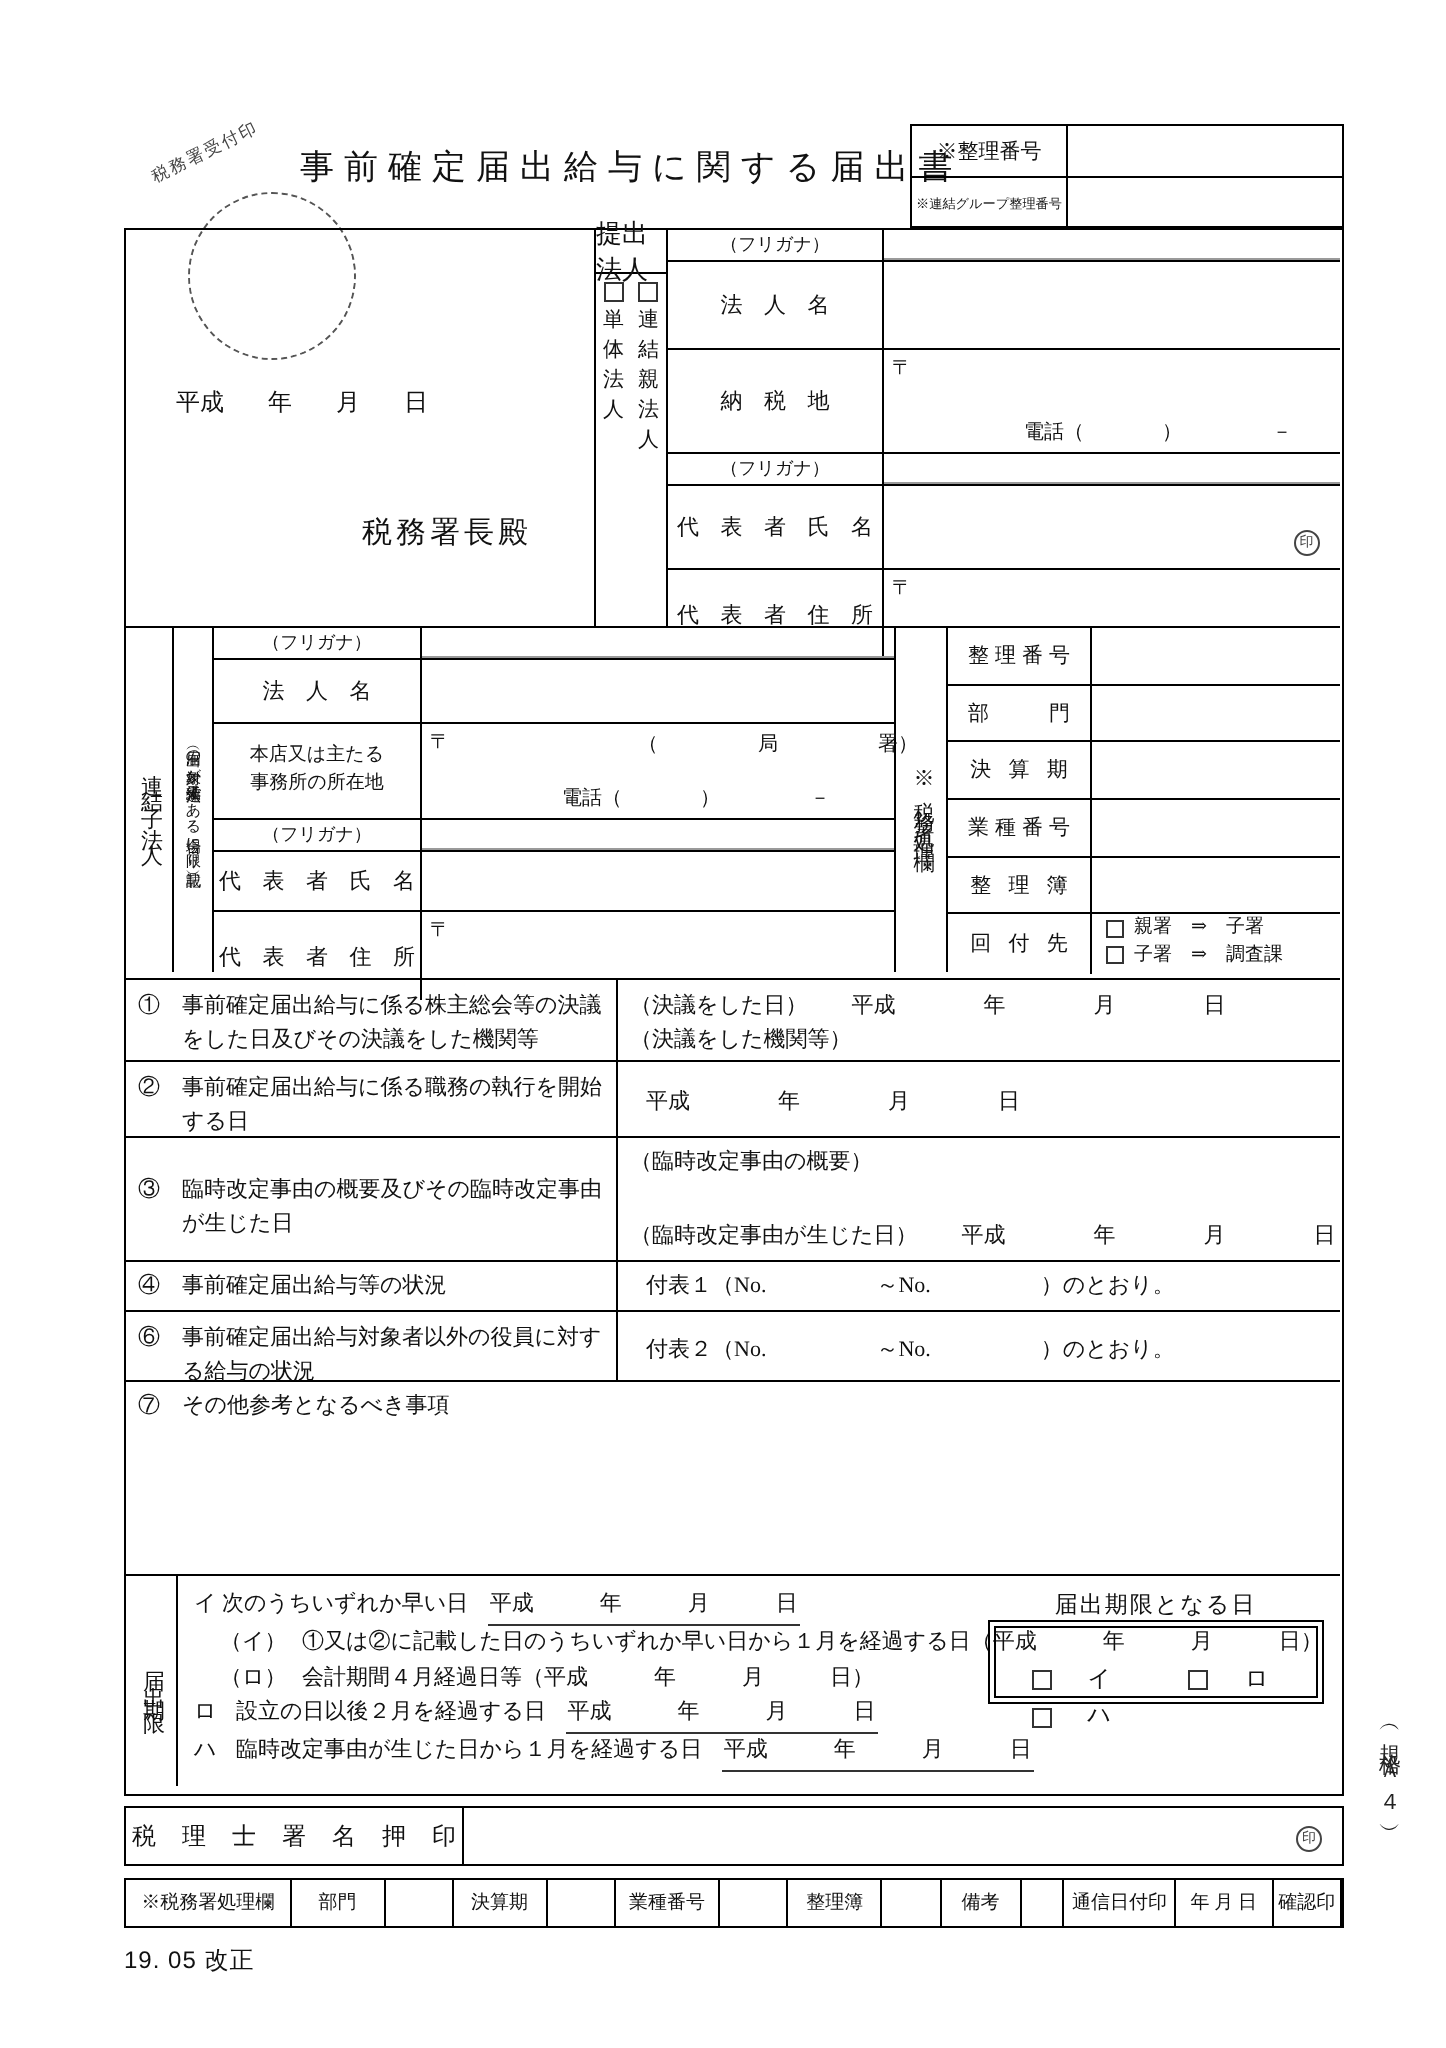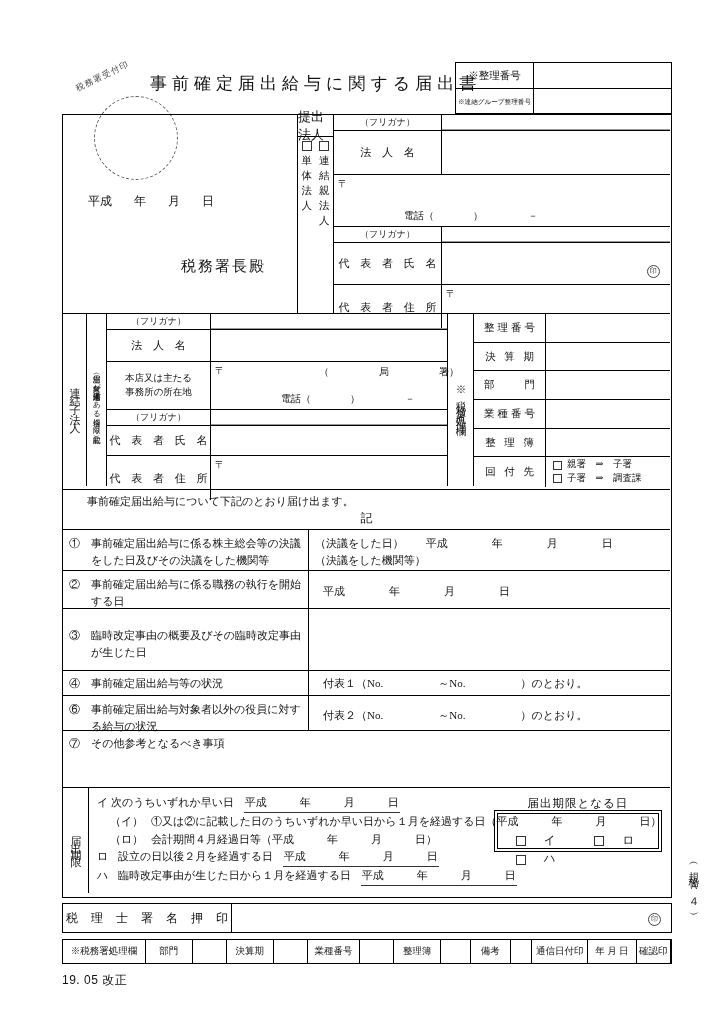--- a/index.html
+++ b/index.html
@@ -237,20 +237,21 @@
       <div class="fields">
         <div class="furi">
           <div class="fl">（フリガナ）</div>
           <div class="fv"></div>
         </div>
         <div class="fr" style="height:44px;">
           <div class="fl">法 人 名</div>
           <div class="fv"></div>
         </div>
         <div class="fr" style="height:52px;">
+          <div class="fl">納 税 地</div>
           <div class="fv">
             <span class="yubin">〒</span>
             <span class="tel">
               <i>電話（</i>
               <i style="width:34px;"></i>
               <i>）</i>
               <i style="width:40px;"></i>
               <i>－</i>
             </span>
           </div>
@@ -329,25 +330,25 @@
       <div id="taxproc">
         <div class="tl">
           <span class="vtxt" style="letter-spacing:5px;font-size:10.5px;">※税務署処理欄</span>
         </div>
         <div class="tr-wrap">
           <div class="trow">
             <div class="tk">整理番号</div>
             <div class="tv"></div>
           </div>
           <div class="trow">
+            <div class="tk">部　　門</div>
+            <div class="tv"></div>
+          </div>
+          <div class="trow">
             <div class="tk">決 算 期</div>
-            <div class="tv"></div>
-          </div>
-          <div class="trow">
-            <div class="tk">部　　門</div>
             <div class="tv"></div>
           </div>
           <div class="trow">
             <div class="tk">業種番号</div>
             <div class="tv"></div>
           </div>
           <div class="trow">
             <div class="tk">整 理 簿</div>
             <div class="tv"></div>
           </div>
@@ -360,24 +361,20 @@
               <div class="kaifu">
                 <span class="cbx2"></span><span>子署　⇒　調査課</span>
               </div>
             </div>
           </div>
         </div>
       </div>
     </div>
 
     <div class="abs" id="blockC">
-      <div id="intro">
-        <div class="t1">事前確定届出給与について下記のとおり届け出ます。</div>
-        <div class="t2">記</div>
-      </div>
 
       <div class="irow" style="height:41px;">
         <div class="ik">
           <span>①　事前確定届出給与に係る株主総会等の決議</span><br><span>　　をした日及びその決議をした機関等</span>
         </div>
         <div class="iv">
           <span>（決議をした日）　　平成　　　　年　　　　月　　　　日</span><br><span>（決議をした機関等）</span>
         </div>
       </div>
 
@@ -386,20 +383,24 @@
           <span>②　事前確定届出給与に係る職務の執行を開始</span><br><span>　　する日</span>
         </div>
         <div class="iv" style="padding-top:12px;padding-left:14px;">
           <span>平成　　　　年　　　　月　　　　日</span>
         </div>
       </div>
 
       <div class="irow" style="height:62px;">
         <div class="ik" style="padding-top:18px;">
           <span>③　臨時改定事由の概要及びその臨時改定事由</span><br><span>　　が生じた日</span>
+        </div>
+        <div class="iv" style="position:relative;">
+          <span style="position:absolute;left:6px;top:4px;">（臨時改定事由の概要）</span>
+          <span style="position:absolute;left:6px;bottom:4px;">（臨時改定事由が生じた日）　　平成　　　　年　　　　月　　　　日</span>
         </div>
       </div>
 
       <div class="irow" style="height:25px;">
         <div class="ik" style="padding-top:4px;">④　事前確定届出給与等の状況</div>
         <div class="iv" style="padding-top:4px;padding-left:14px;">付表１（No.　　　　　～No.　　　　　）のとおり。</div>
       </div>
 
 
       <div class="irow" style="height:35px;">

